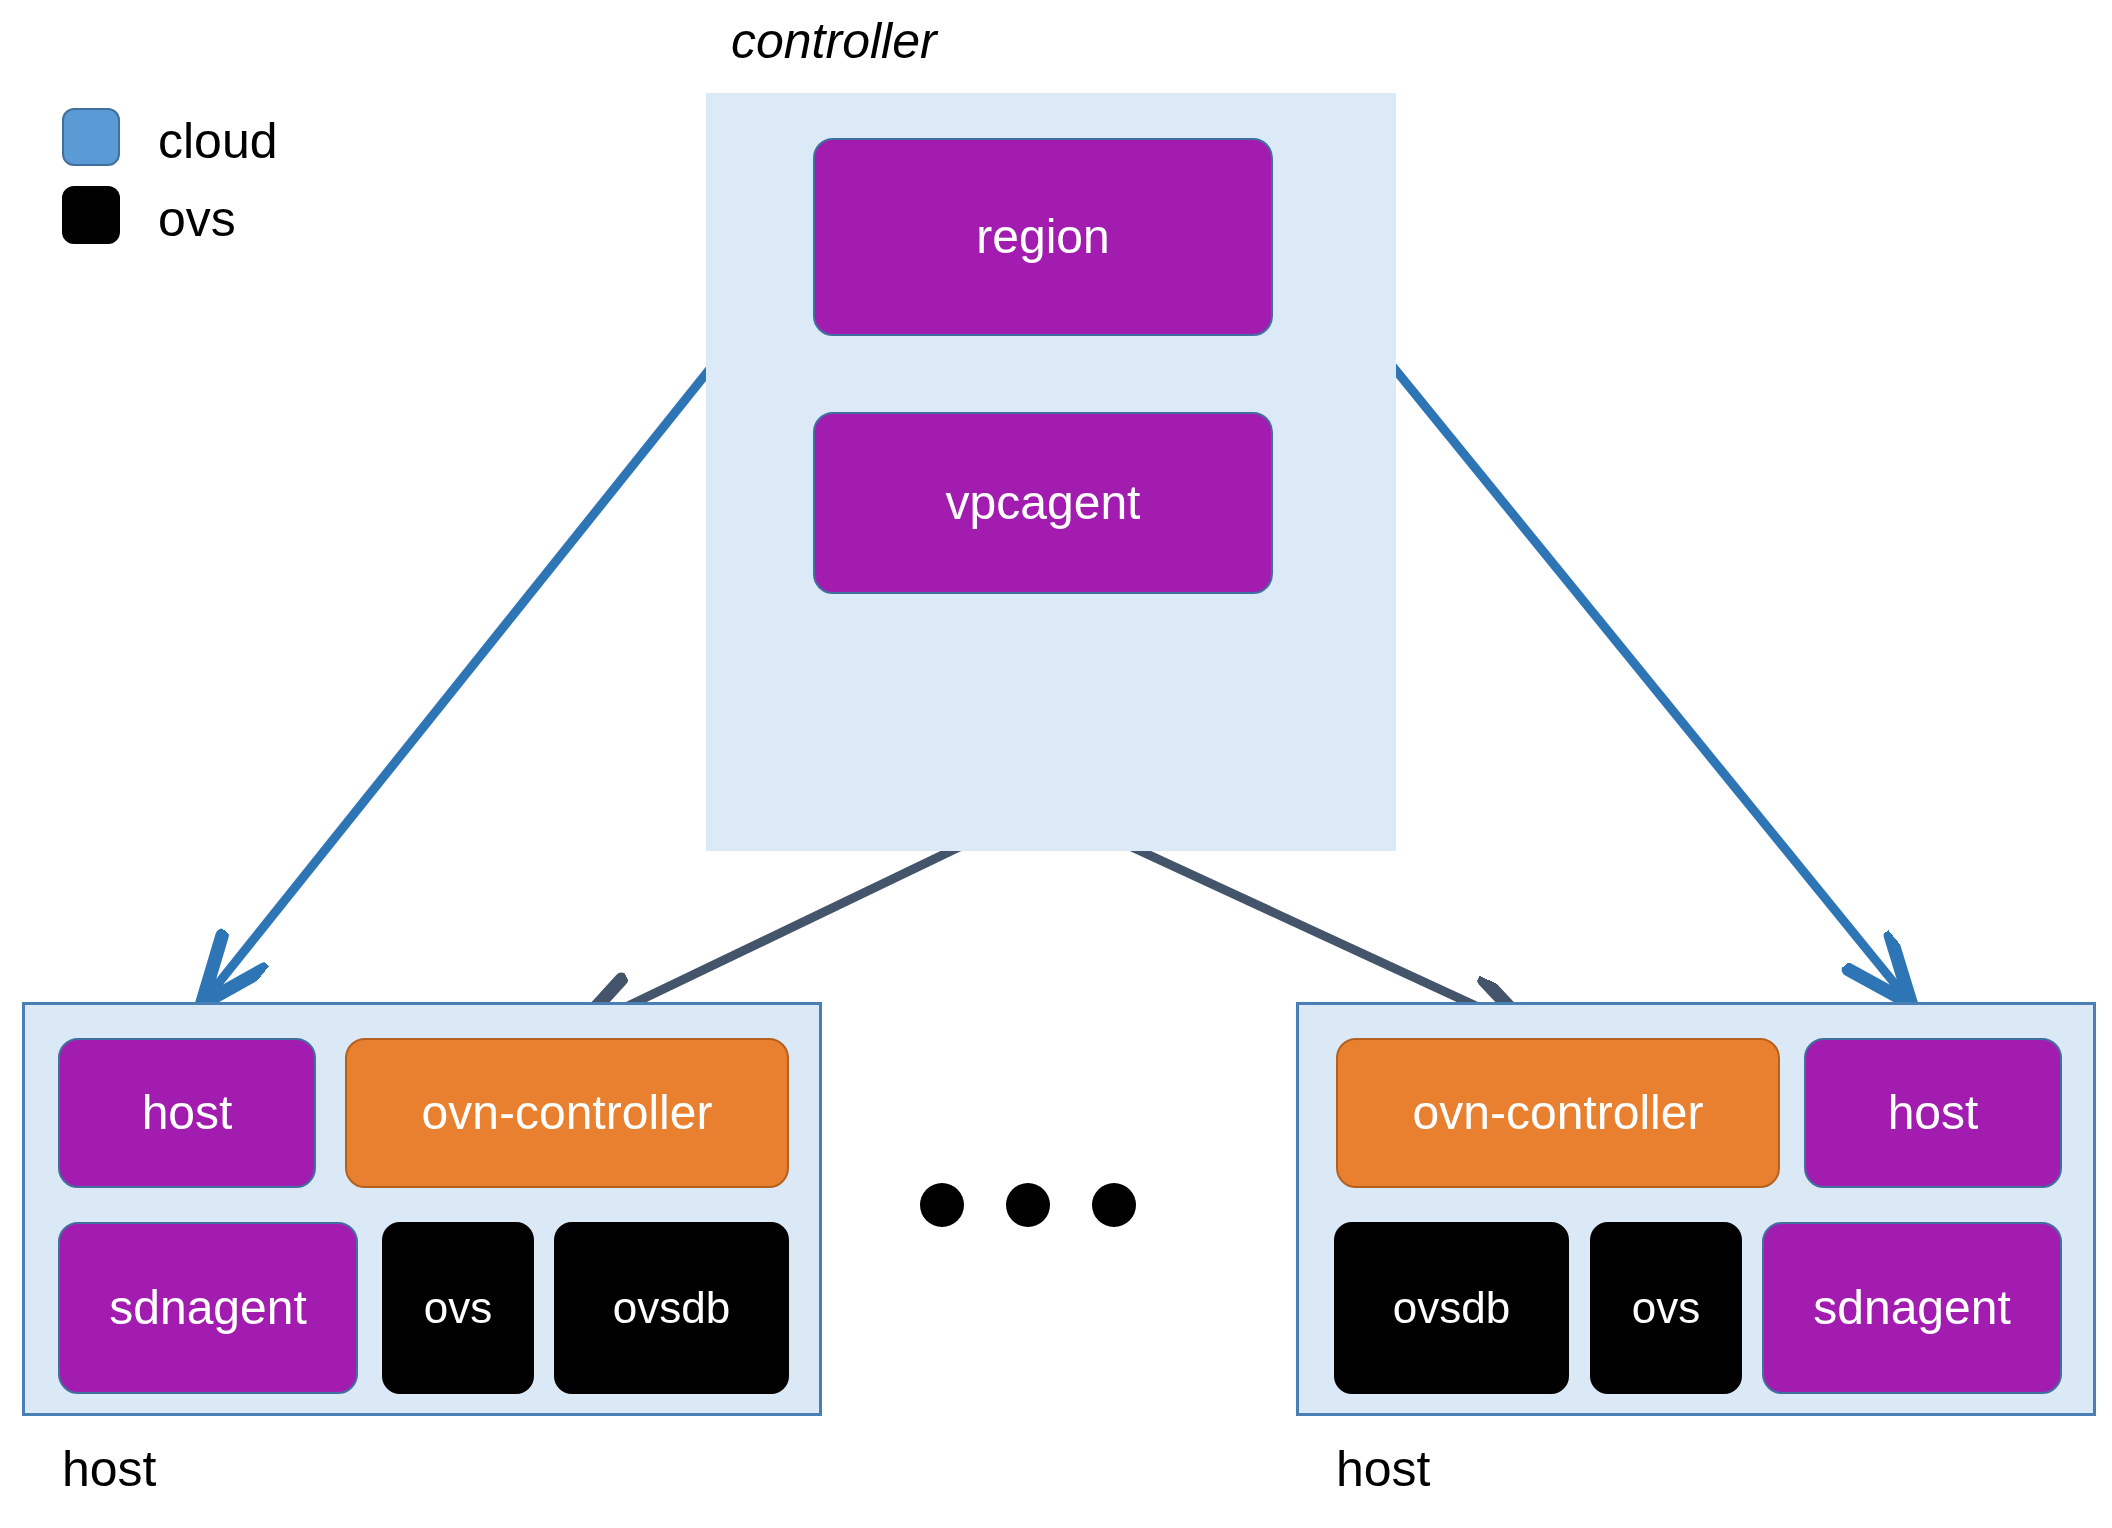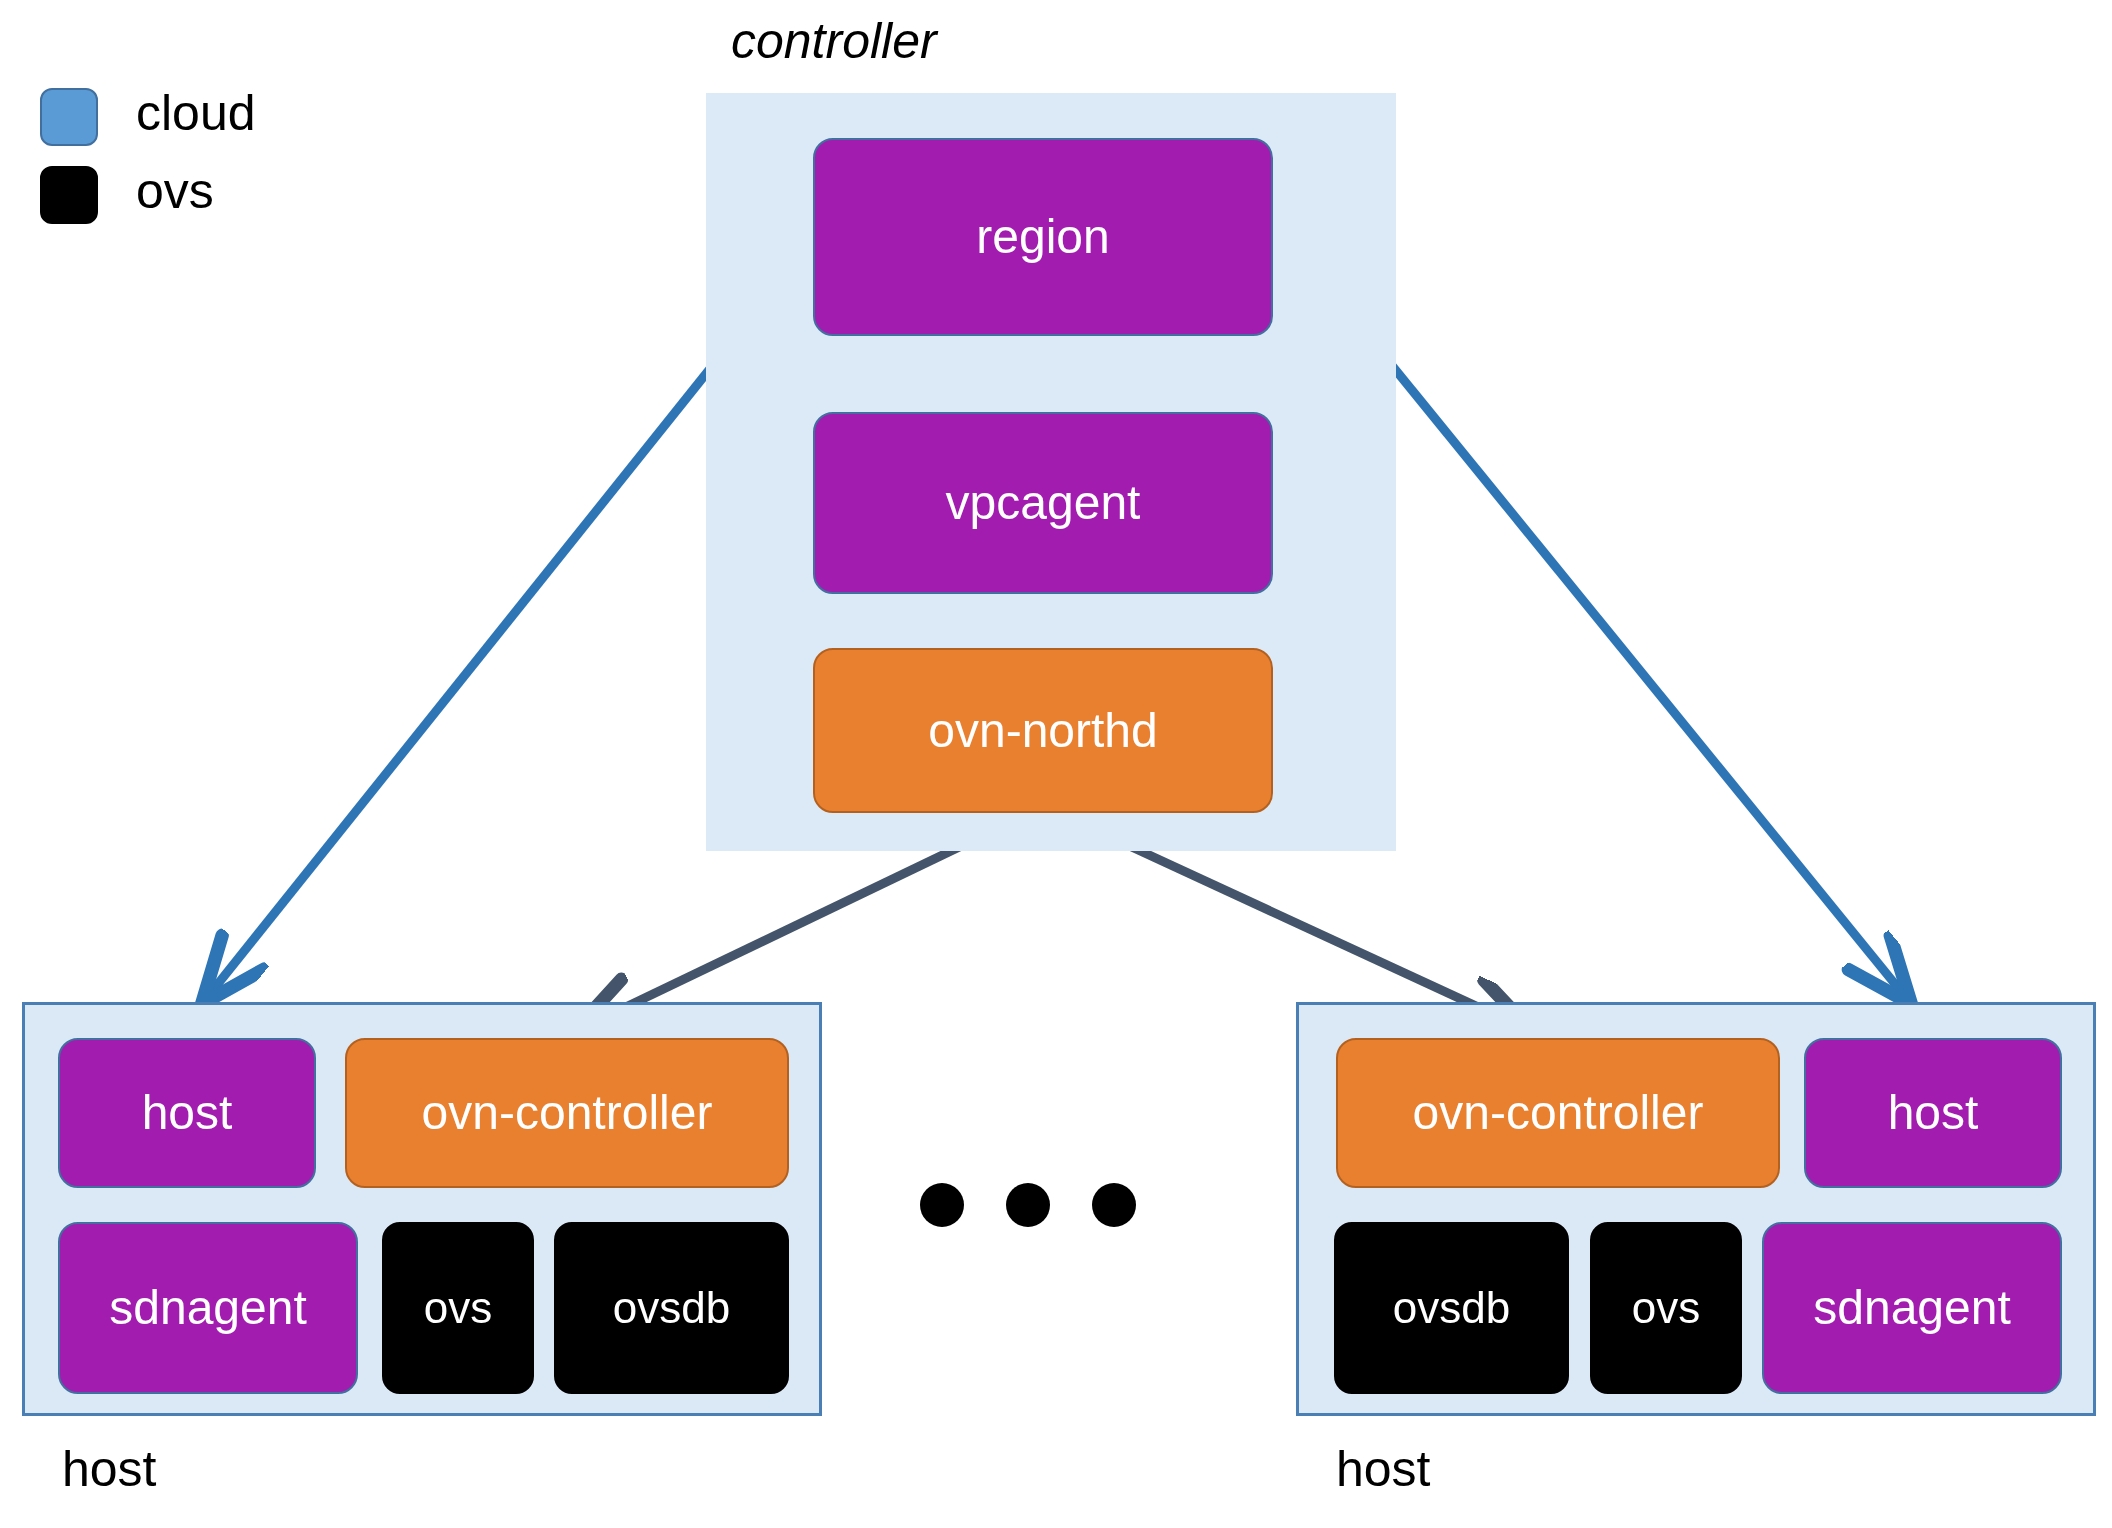--- a/index.html
+++ b/index.html
@@ -27,22 +27,23 @@
   }
 
   
   .legend {
     position: absolute;
     left: 40px;
     top: 88px;
   }
   .legend-row {
     display: flex;
-    align-items: flex-start;
+    align-items: flex-end;
     height: 78px;
+    margin-left: 22px;
   }
   .legend-swatch {
     width: 58px;
     height: 58px;
     border-radius: 12px;
     box-sizing: border-box;
   }
   .legend-swatch.cloud { background: #5B9BD5; border: 2px solid #41709f; }
   .legend-swatch.ovn   { background: #E8802F; border: 2px solid #b4611f; }
   .legend-swatch.ovs   { background: #000000; border: 2px solid #000000; }
@@ -181,21 +182,20 @@
   </div>
 
   <div class="caption" style="left:731px; top:16px;font-style:italic;">controller</div>
 
   <div class="group controller"></div>
 
   <div class="node cloud" style="left:813px; top:138px; width:460px; height:198px;">region</div>
 
   <div class="node cloud" style="left:813px; top:412px; width:460px; height:182px;">vpcagent</div>
 
-  <div class="node ovn" style="left:813px; top:648px; width:460px; height:165px;">ovn-northd</div>
 
   <div class="group hostbox host-left"></div>
 
   <div class="node cloud" style="left:58px; top:1038px; width:258px; height:150px;">host</div>
 
   <div class="node ovn" style="left:345px; top:1038px; width:444px; height:150px;">ovn-controller</div>
 
   <div class="node cloud" style="left:58px; top:1222px; width:300px; height:172px;">sdnagent</div>
 
   <div class="node ovs small" style="left:382px; top:1222px; width:152px; height:172px;">ovs</div>

